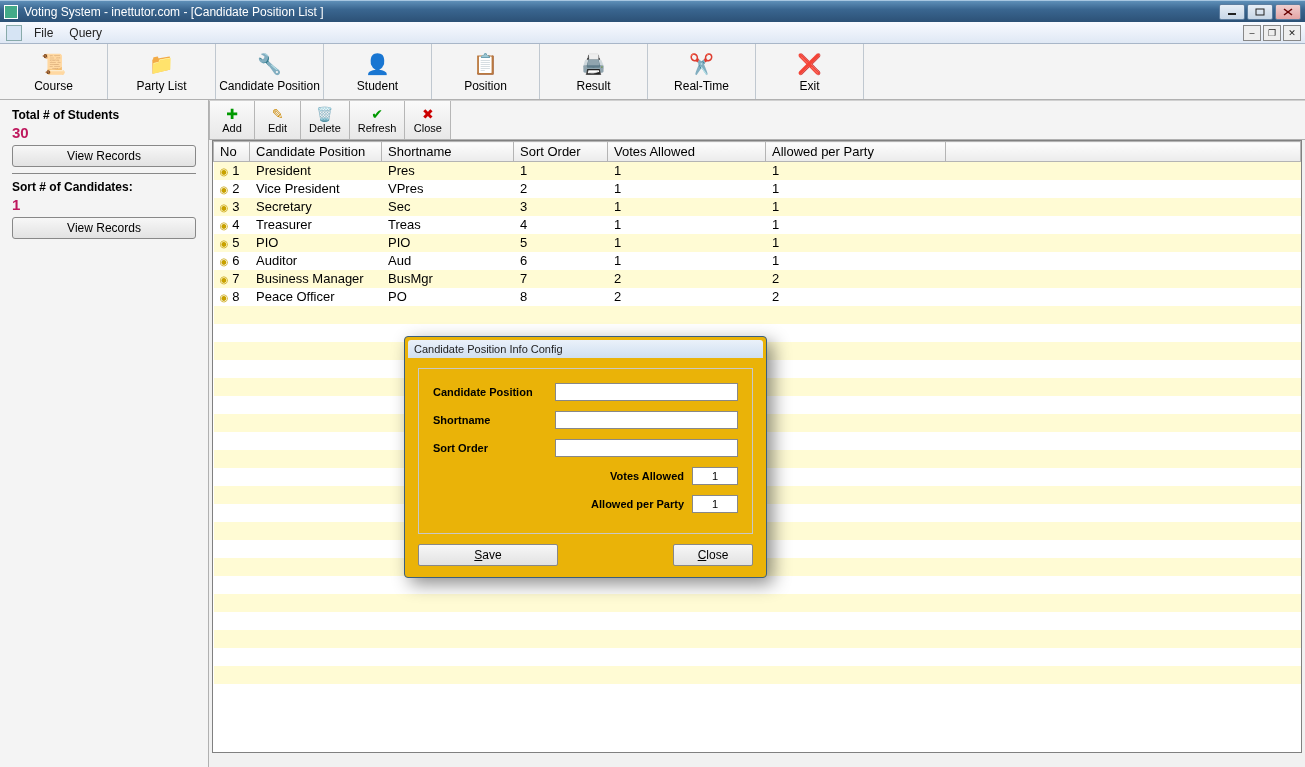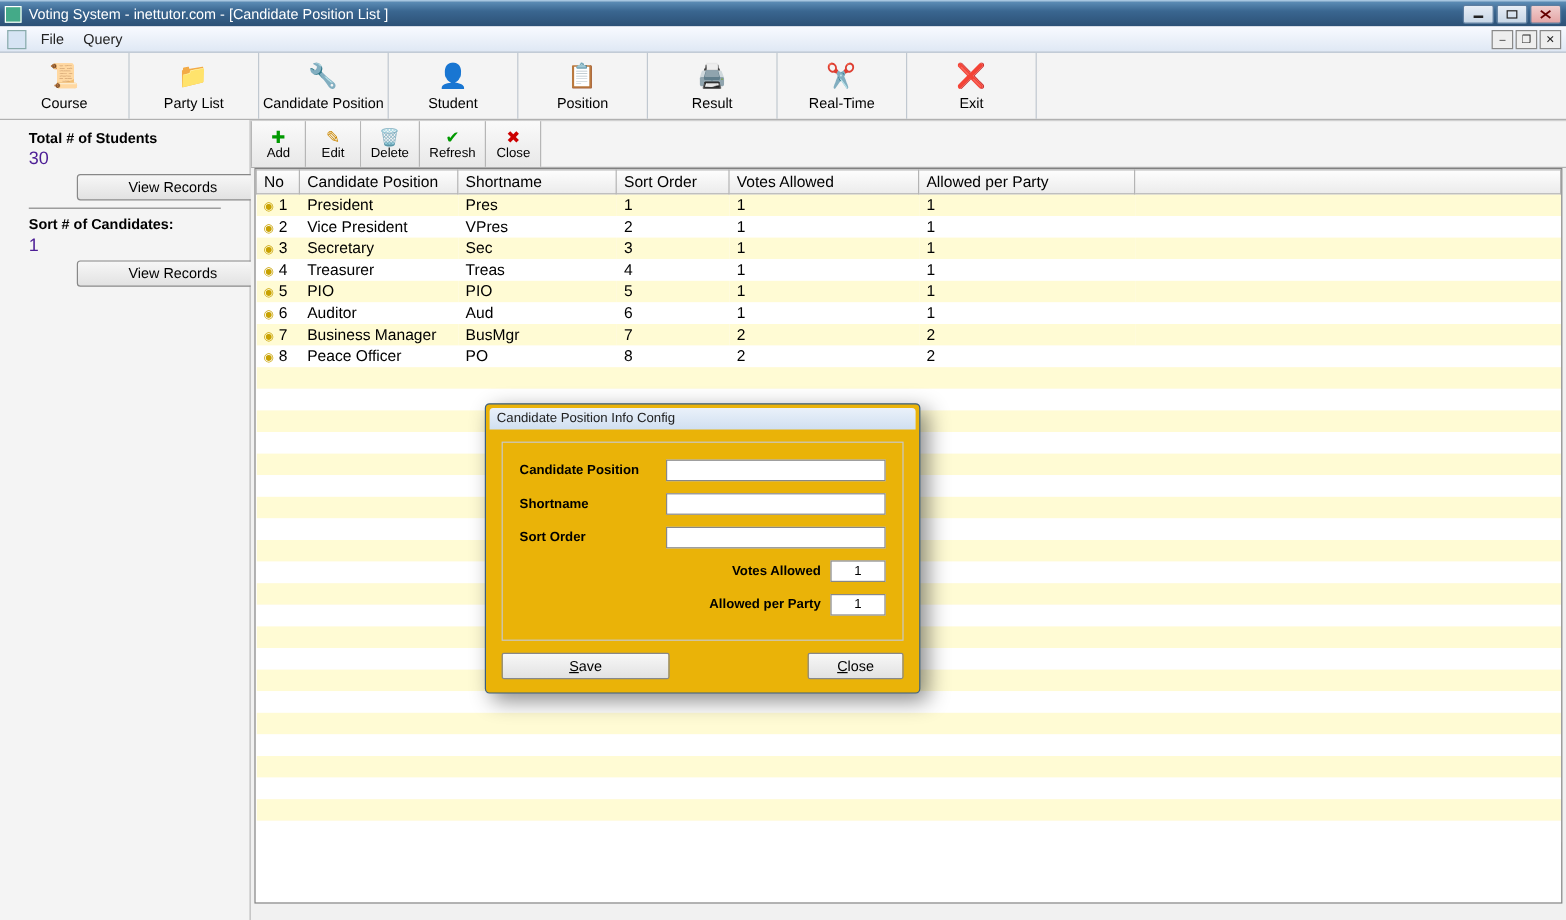--- a/index.html
+++ b/index.html
@@ -46,26 +46,26 @@
     font-size:12px;color:#000;
   }
   .toolbar .tbtn .ticon{width:26px;height:26px;display:flex;align-items:center;justify-content:center;font-size:20px;margin-bottom:2px;}
 
   
   .body{display:flex;height:calc(100% - 100px);}
 
   
   .sidebar{width:209px;background:#f4f4f4;border-right:1px solid #b0b0b0;font-size:12px;}
   .sidebar .stats-header{background:#000;color:#fff;font-weight:700;padding:3px 6px;font-size:13px;}
-  .sidebar .sgroup{padding:4px 24px;}
+  .sidebar .sgroup{padding:4px 12px;}
   .sidebar .slabel{font-weight:700;margin-top:4px;}
-  .sidebar .svalue{color:#4c1d95;font-weight:400;font-size:15px;margin:2px 0 4px;}
+  .sidebar .svalue{color:#be185d;font-weight:700;font-size:15px;margin:2px 0 4px;}
   .sidebar .sbtn{
     width:100%;height:22px;background:linear-gradient(#f7f7f7,#e2e2e2);
-    border:1px solid #888;border-radius:3px;font-size:12px;margin-left:40px;
+    border:1px solid #888;border-radius:3px;font-size:12px;
   }
   .sidebar hr{border:none;border-top:1px solid #888;margin:6px 0;}
 
   
   .content{flex:1;position:relative;display:flex;flex-direction:column;background:#f1f1f1;}
 
   .subtoolbar{
     display:flex;background:#f4f4f4;border-bottom:1px solid #b0b0b0;height:40px;padding:0;
     border-top:1px solid #d0d0d0;
   }

